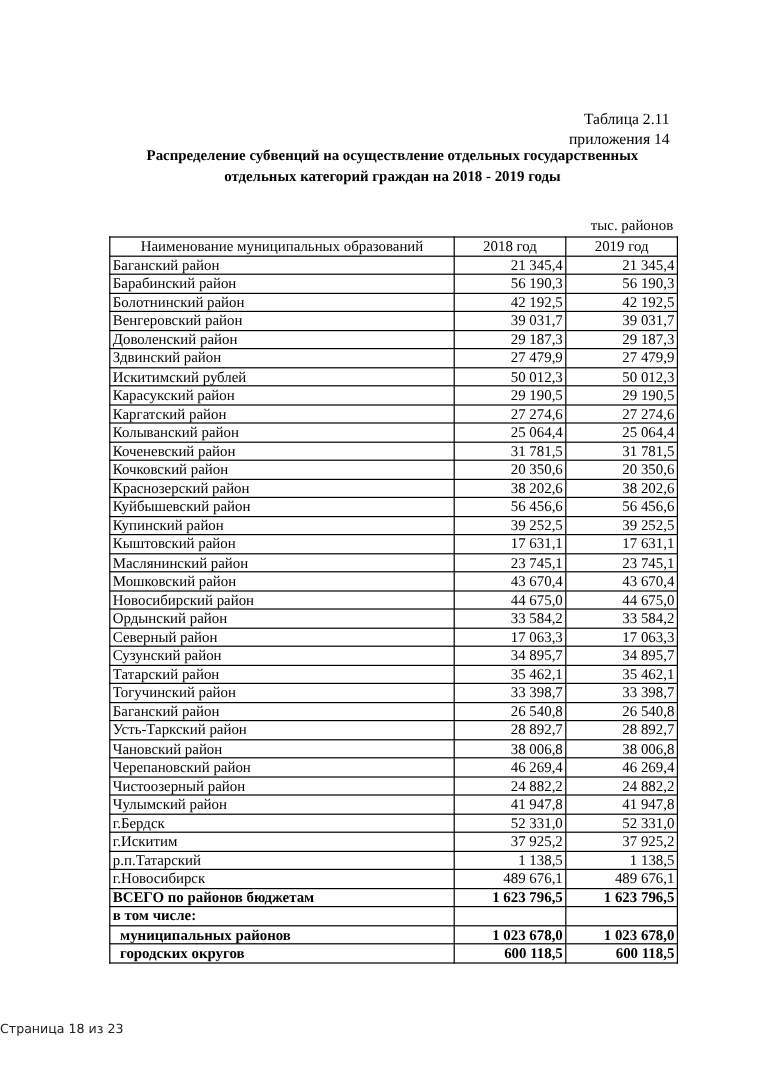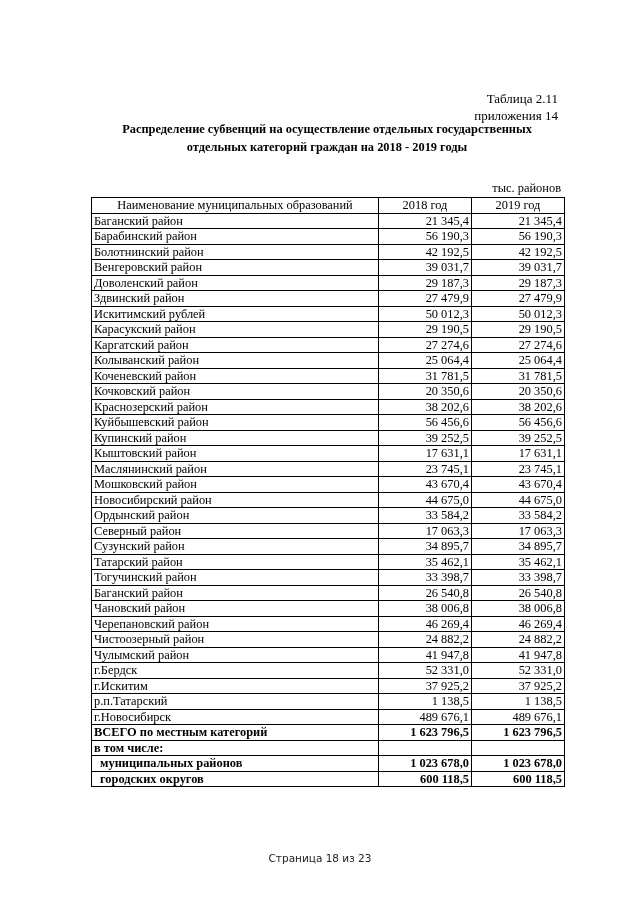--- a/index.html
+++ b/index.html
@@ -13,21 +13,21 @@
   table.data { position: absolute; left: 91px; top: 197px; border-collapse: collapse;
                font-size: 12.4px; }
   table.data td { border: 1px solid #000; padding: 0 2px; height: 14.5px; line-height: 14.5px;
                   white-space: nowrap; }
   table.data td.name { width: 282px; text-align: left; }
   table.data td.num { width: 88px; text-align: right; }
   table.data tr.header td { text-align: center; }
   table.data tr.bold td { font-weight: bold; }
   table.data tr.sub td.name { padding-left: 8px; width: 276px; }
   table.data { border: 1.5px solid #000; }
-  .footer { position: absolute; left: 0; width: 640px; top: 852px; text-align: center;
+  .footer { position: absolute; left: 0; width: 640px; top: 852px; text-align: left;
             font-family: "DejaVu Sans", sans-serif; font-size: 10.5px; color: #222; }
 </style>
 </head>
 <body>
 
 <div class="table-ref">
   <div>Таблица 2.11</div>
   <div>приложения 14</div>
 </div>
 
@@ -164,20 +164,25 @@
         <td class="name">Тогучинский район</td>
         <td class="num">33 398,7</td>
         <td class="num">33 398,7</td>
       </tr>
       <tr>
         <td class="name">Баганский район</td>
         <td class="num">26 540,8</td>
         <td class="num">26 540,8</td>
       </tr>
       <tr>
+        <td class="name">Усть-Таркский район</td>
+        <td class="num">28 892,7</td>
+        <td class="num">28 892,7</td>
+      </tr>
+      <tr>
         <td class="name">Чановский район</td>
         <td class="num">38 006,8</td>
         <td class="num">38 006,8</td>
       </tr>
       <tr>
         <td class="name">Черепановский район</td>
         <td class="num">46 269,4</td>
         <td class="num">46 269,4</td>
       </tr>
       <tr>
@@ -204,21 +209,21 @@
         <td class="name">р.п.Татарский</td>
         <td class="num">1 138,5</td>
         <td class="num">1 138,5</td>
       </tr>
       <tr>
         <td class="name">г.Новосибирск</td>
         <td class="num">489 676,1</td>
         <td class="num">489 676,1</td>
       </tr>
       <tr class="bold">
-        <td class="name">ВСЕГО по местным категорий</td>
+        <td class="name">ВСЕГО по районов бюджетам</td>
         <td class="num">1 623 796,5</td>
         <td class="num">1 623 796,5</td>
       </tr>
       <tr class="bold">
         <td class="name">в том числе:</td>
         <td class="num"></td>
         <td class="num"></td>
       </tr>
       <tr class="bold sub">
         <td class="name">муниципальных районов</td>

